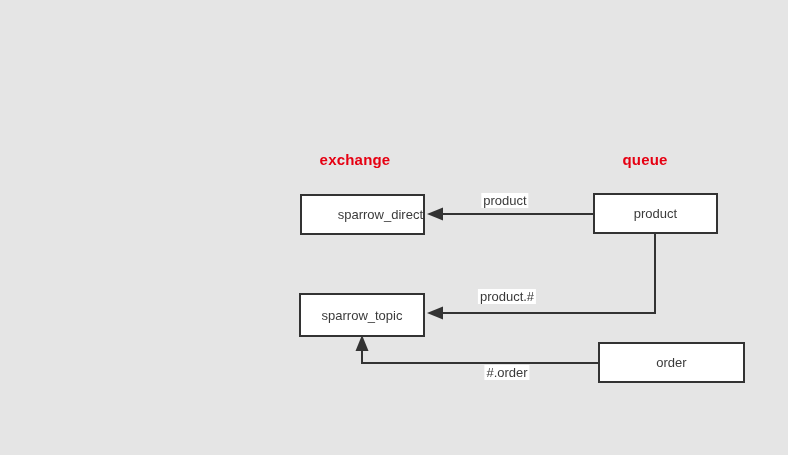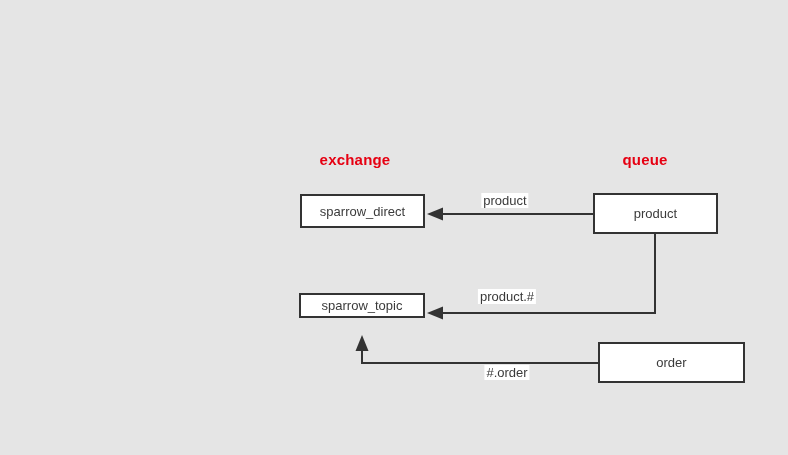--- a/index.html
+++ b/index.html
@@ -34,23 +34,23 @@
     box-sizing: border-box;
     border: 2px solid #333333;
     background: #ffffff;
     display: flex;
     align-items: center;
     justify-content: center;
     font-size: 13px;
     color: #3a3a3a;
     white-space: nowrap;
   }
-  #node-sparrow-direct { left: 300px; top: 194px; width: 125px; height: 34px; }
+  #node-sparrow-direct { left: 300px; top: 194px; width: 125px; height: 41px; justify-content: flex-end; }
   #node-product        { left: 593px; top: 193px; width: 125px; height: 41px; }
-  #node-sparrow-topic  { left: 299px; top: 293px; width: 126px; height: 25px; }
+  #node-sparrow-topic  { left: 299px; top: 293px; width: 126px; height: 44px; }
   #node-order          { left: 598px; top: 342px; width: 147px; height: 41px; }
 
   .edge-label {
     position: absolute;
     transform: translateX(-50%);
     font-size: 13px;
     color: #3a3a3a;
     white-space: nowrap;
     background: #ffffff;
     padding: 0 2px;

